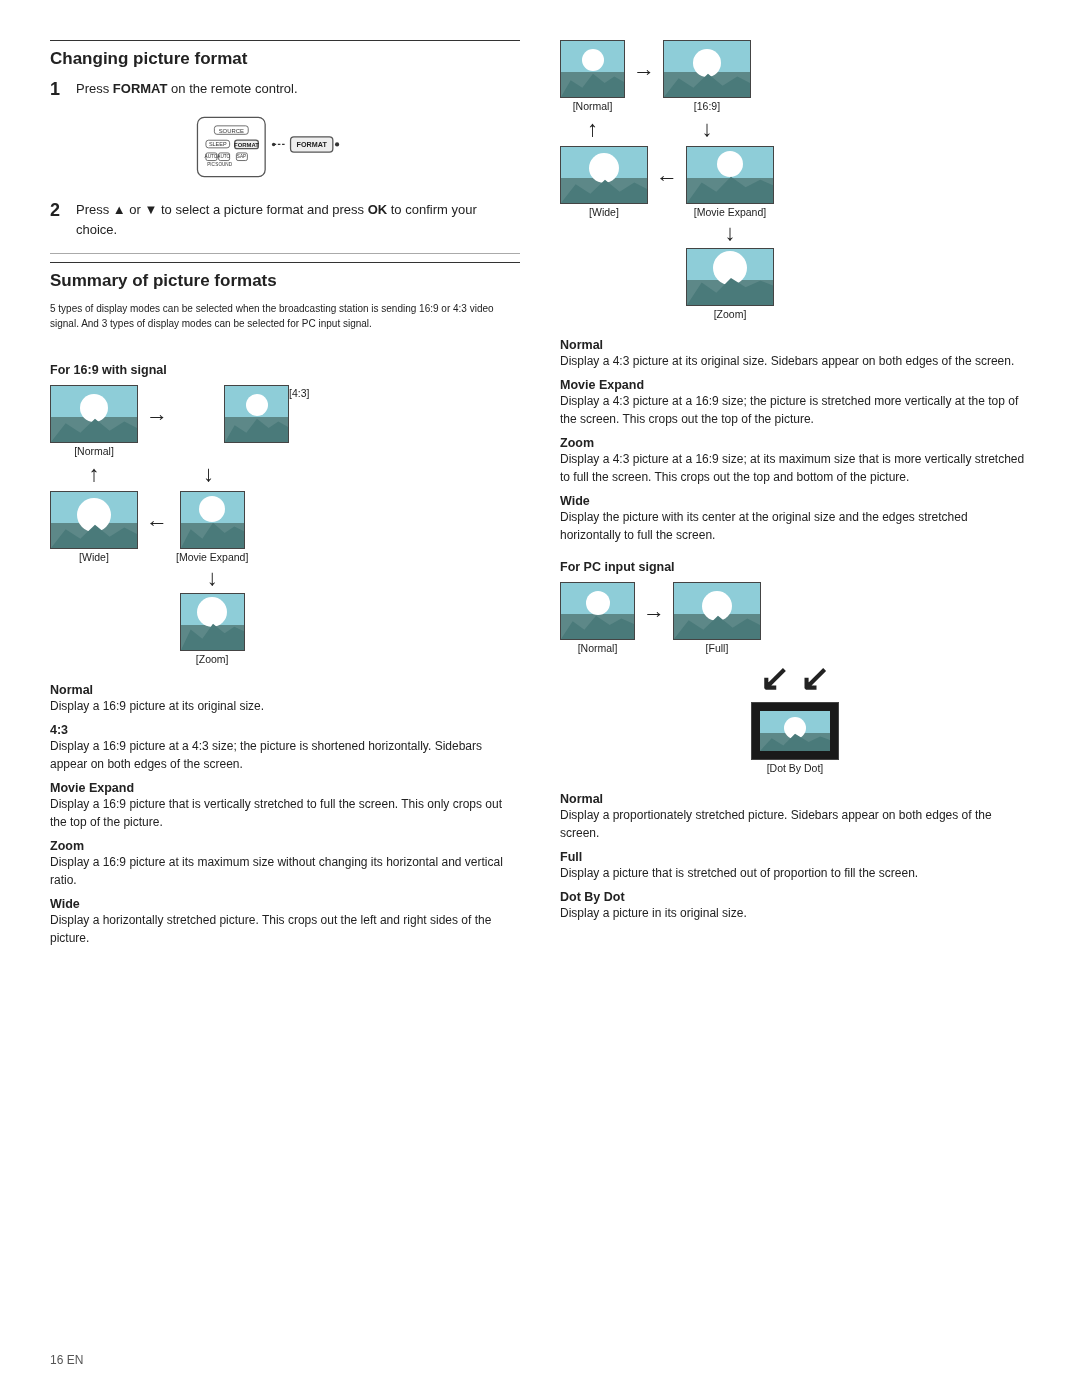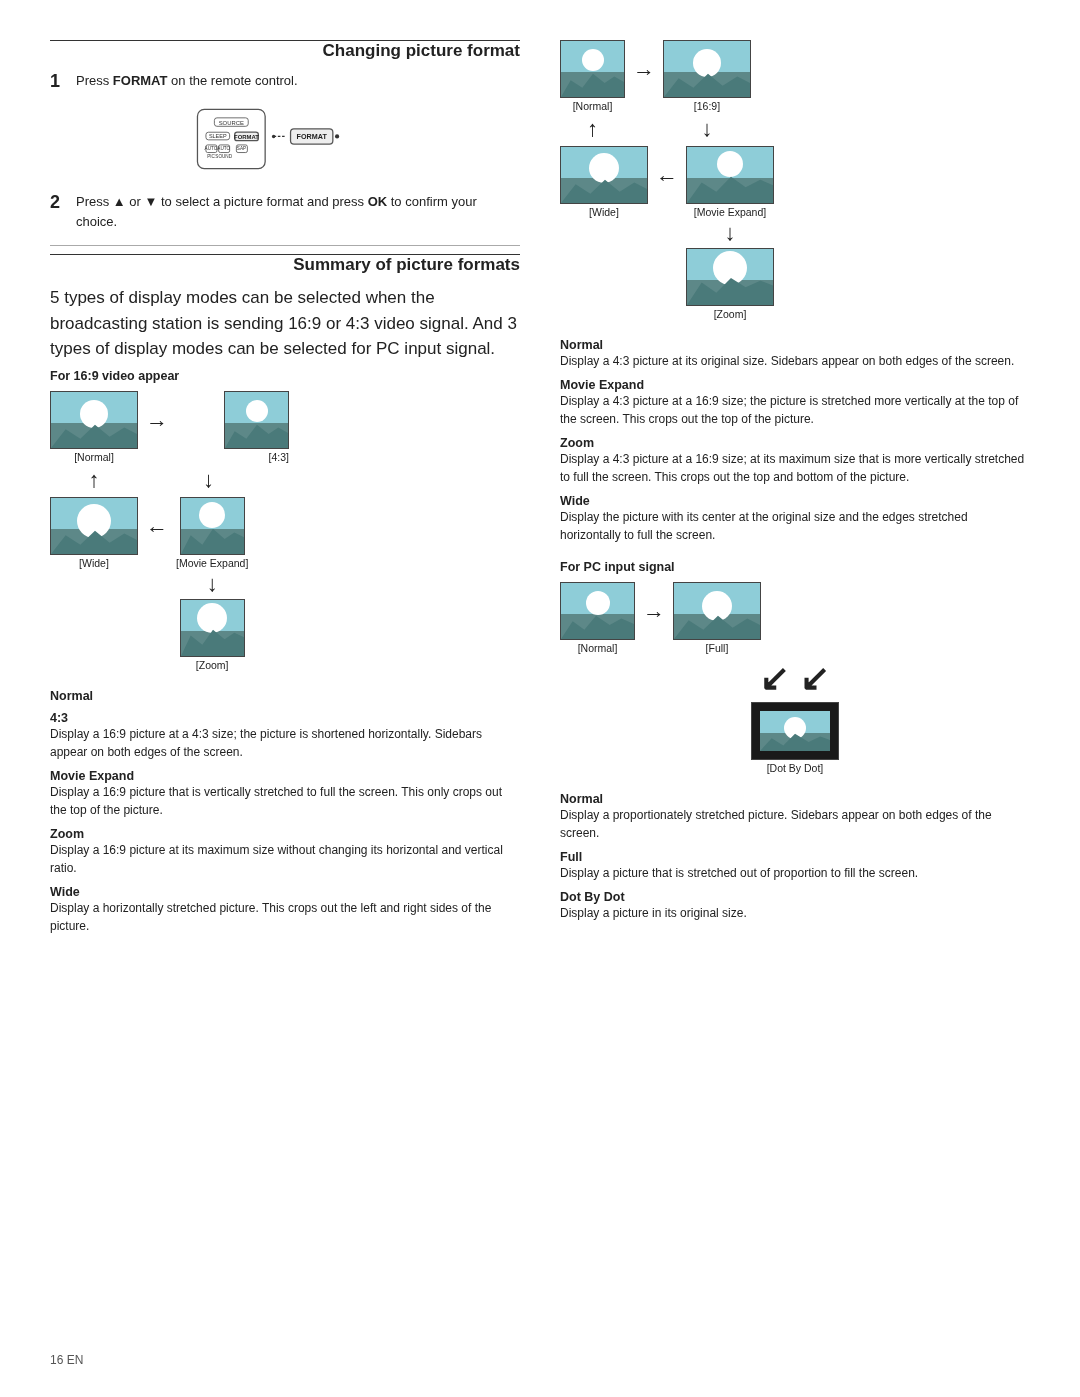--- a/index.html
+++ b/index.html
@@ -16,22 +16,22 @@
       display: flex;
       gap: 40px;
     }
     .col-left { flex: 1; }
     .col-right { flex: 1; }
 
     h2 {
       font-size: 17px;
       font-weight: bold;
       border-top: 1.5px solid #333;
+      padding-top: 8px;
       margin-bottom: 10px;
-      text-align: right;
     }
     .step {
       display: flex;
       align-items: flex-start;
       margin-bottom: 10px;
       gap: 8px;
     }
     .step-num {
       font-size: 18px;
       font-weight: bold;
@@ -119,40 +119,40 @@
     <div class="step">
       <span class="step-num">2</span>
       <span class="step-text">
         Press ▲ or ▼ to select a picture format and press <strong>OK</strong> to confirm your choice.
       </span>
     </div>
 
     <hr class="section-divider">
 
     <h2>Summary of picture formats</h2>
-    <p style="font-size:17px; line-height:1.5; margin-bottom:7px;">5 types of display modes can be selected when the broadcasting station is sending 16:9 or 4:3 video signal. And 3 types of display modes can be selected for PC input signal.</p>
+    <p style="font-size:10px; line-height:1.5; margin-bottom:32px;">5 types of display modes can be selected when the broadcasting station is sending 16:9 or 4:3 video signal. And 3 types of display modes can be selected for PC input signal.</p>
 
     <div class="signal-section">
-      <div class="signal-title">For 16:9 video appear</div>
+      <div class="signal-title">For 16:9 with signal</div>
 
       <div style="display:flex; gap:8px; align-items:flex-start; margin-bottom:4px;">
 
         <div style="display:flex; flex-direction:column; align-items:center;">
           <div style="width:88px; height:58px; background:linear-gradient(to bottom,#8ecdd8 55%,#5d8888 55%); border:1.5px solid #444; position:relative; overflow:hidden;">
             <div style="position:absolute; top:8px; left:50%; transform:translateX(-50%); width:28px; height:28px; background:white; border-radius:50%;"></div>
             <svg style="position:absolute;bottom:0;left:0;width:100%;height:50%;" viewBox="0 0 88 30" preserveAspectRatio="none">
                 <polygon points="0,30 15,10 30,20 45,5 60,18 75,8 88,15 88,30" fill="#4a7a7a"></polygon>
               </svg>
           </div>
           <div style="font-size:10.5px; text-align:center; margin-top:2px;">[Normal]</div>
         </div>
 
         <div style="font-size:22px; padding-top:16px;">→</div>
 
-        <div style="display:flex; flex-direction:column; align-items:flex-end;padding-left:48px;">
+        <div style="display:flex; flex-direction:row; align-items:flex-start;padding-left:48px;">
           <div style="width:65px; height:58px; background:linear-gradient(to bottom,#8ecdd8 55%,#5d8888 55%); border:1.5px solid #444; position:relative; overflow:hidden;">
             <div style="position:absolute; top:8px; left:50%; transform:translateX(-50%); width:22px; height:22px; background:white; border-radius:50%;"></div>
             <svg style="position:absolute;bottom:0;left:0;width:100%;height:50%;" viewBox="0 0 65 30" preserveAspectRatio="none">
                 <polygon points="0,30 10,12 22,20 33,5 45,15 55,8 65,14 65,30" fill="#4a7a7a"></polygon>
               </svg>
           </div>
           <div style="font-size:10.5px; text-align:center; margin-top:2px;">[4:3]</div>
         </div>
       </div>
 
@@ -203,20 +203,21 @@
             </div>
             <div style="font-size:10.5px; text-align:center; margin-top:2px;">[Zoom]</div>
           </div>
         </div>
       </div>
     </div>
 
     <div class="format-descriptions">
       <div class="fmt-item">
         <div class="fmt-name bold">Normal</div>
+        <div class="fmt-desc">Display a 16:9 picture at its original size.</div>
       </div>
       <div class="fmt-item">
         <div class="fmt-name bold">4:3</div>
         <div class="fmt-desc">Display a 16:9 picture at a 4:3 size; the picture is shortened horizontally. Sidebars appear on both edges of the screen.</div>
       </div>
       <div class="fmt-item">
         <div class="fmt-name bold">Movie Expand</div>
         <div class="fmt-desc">Display a 16:9 picture that is vertically stretched to full the screen. This only crops out the top of the picture.</div>
       </div>
       <div class="fmt-item">

